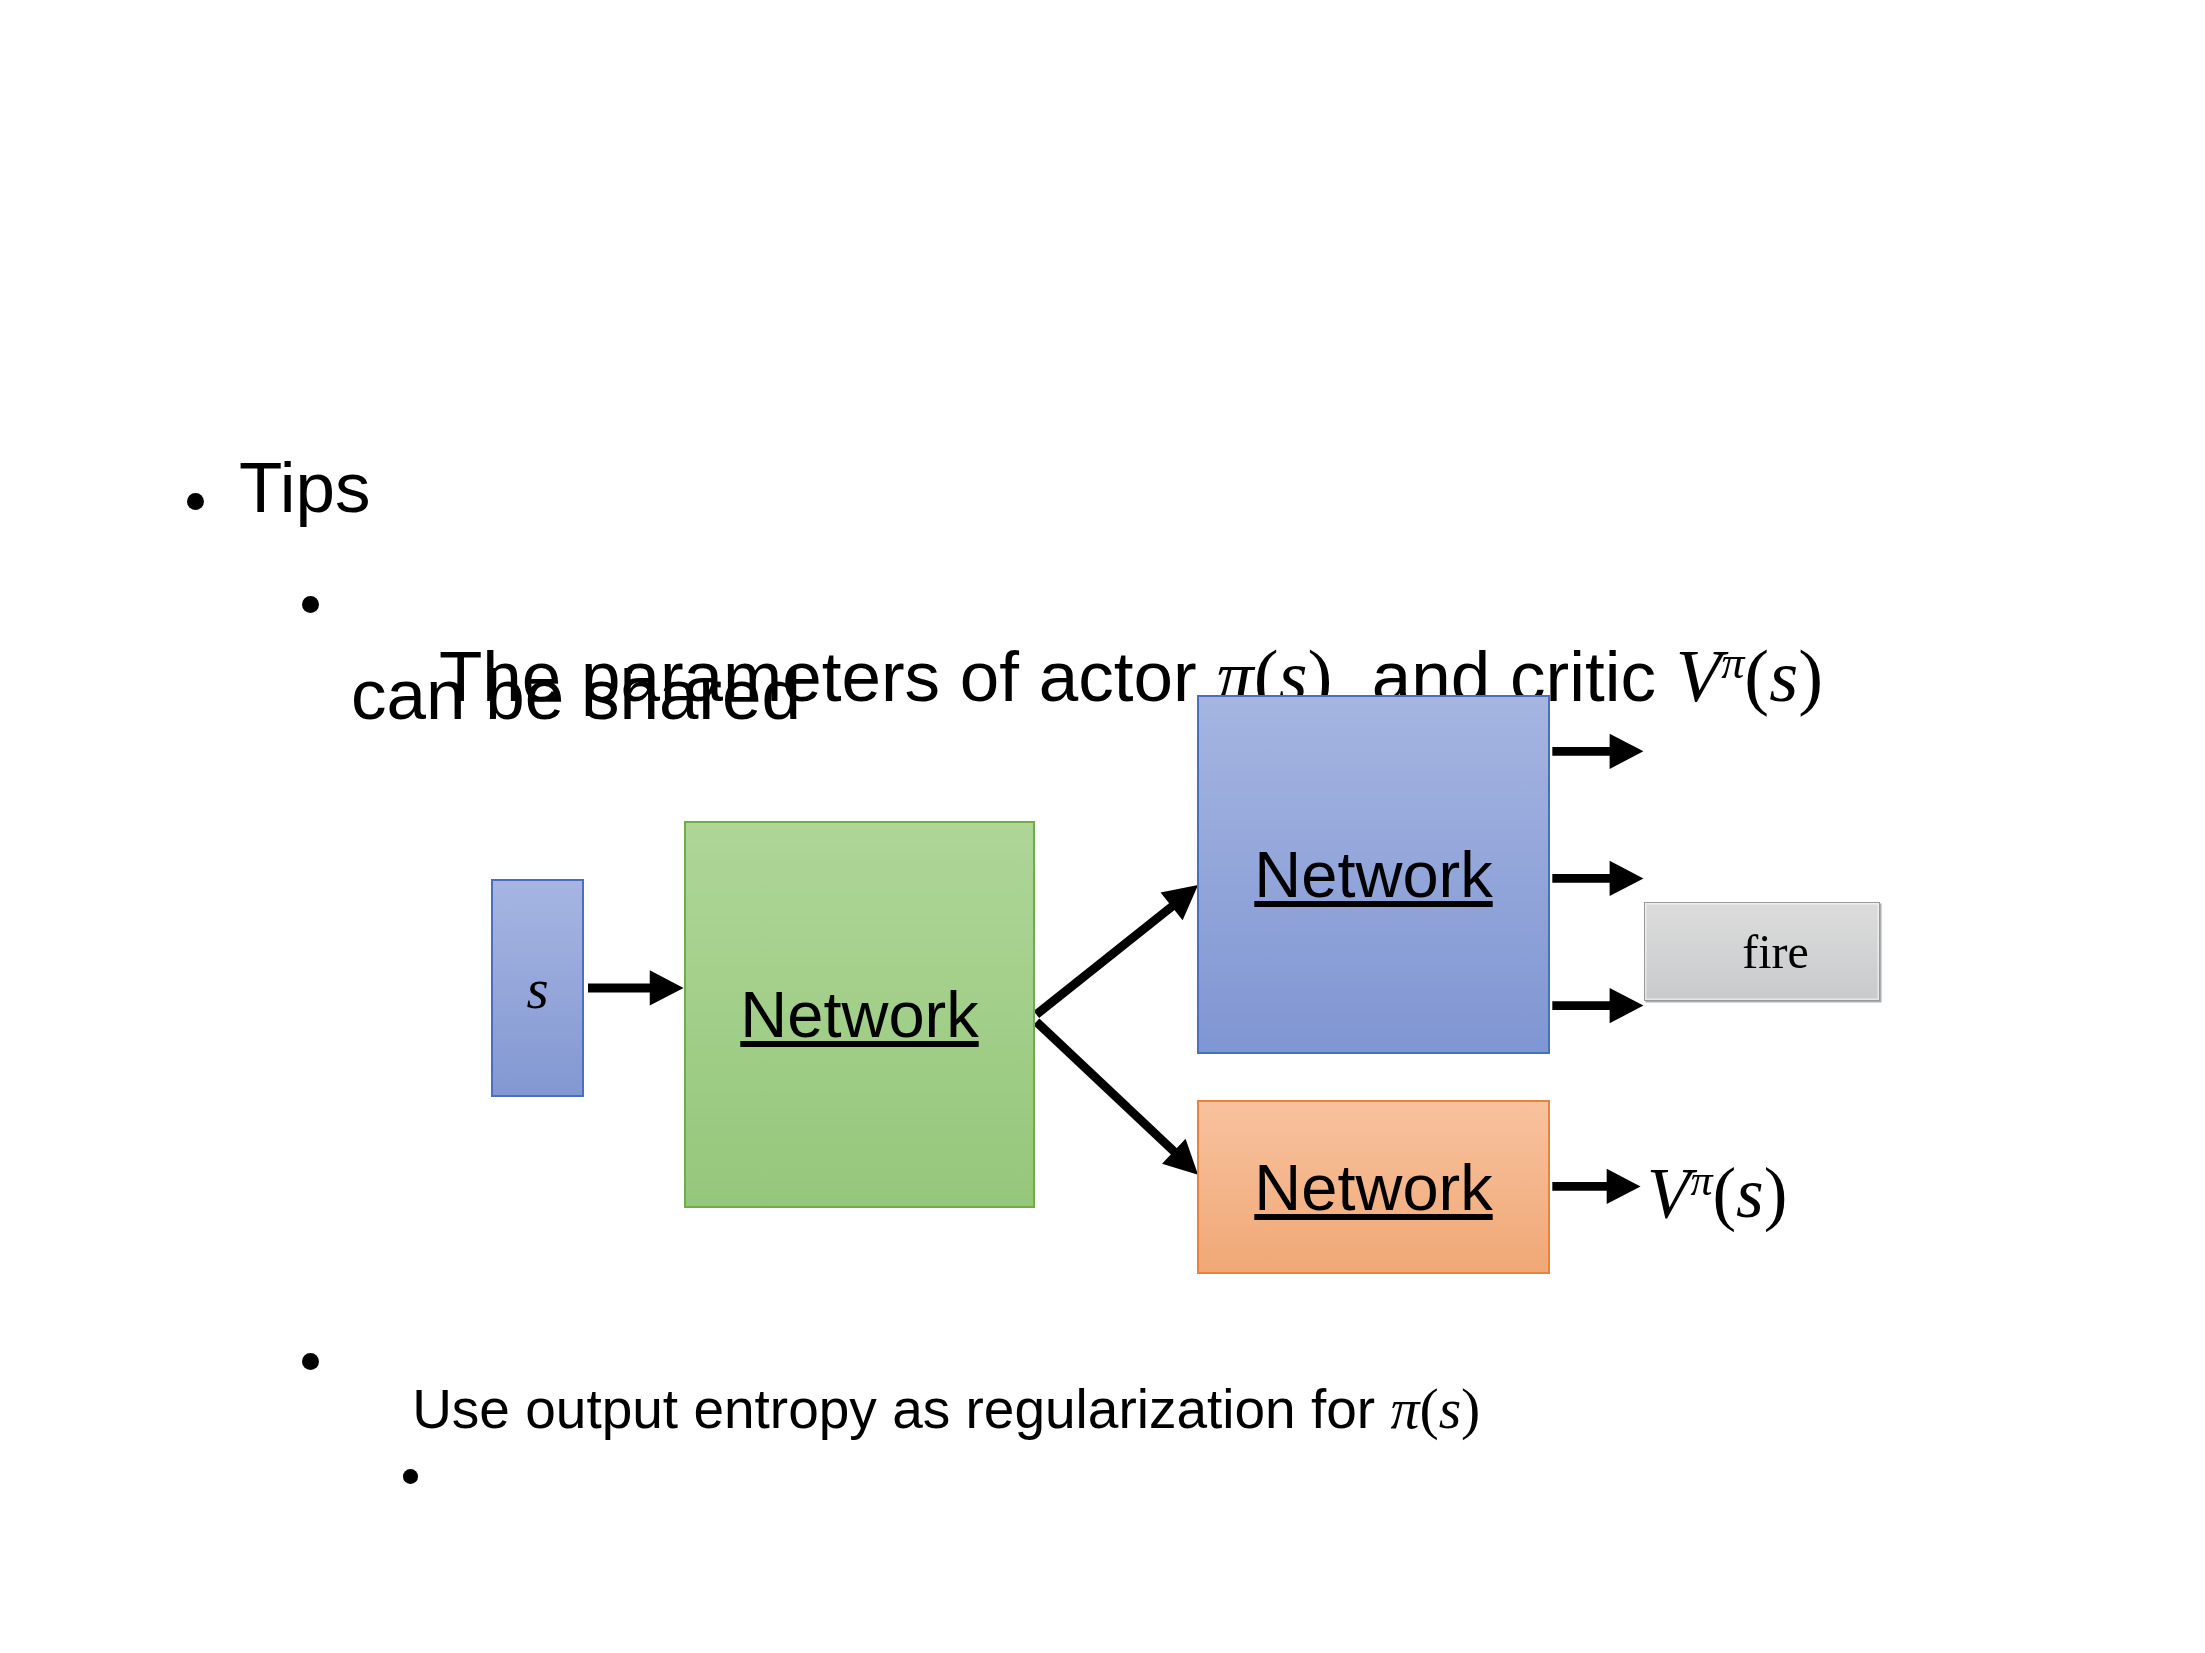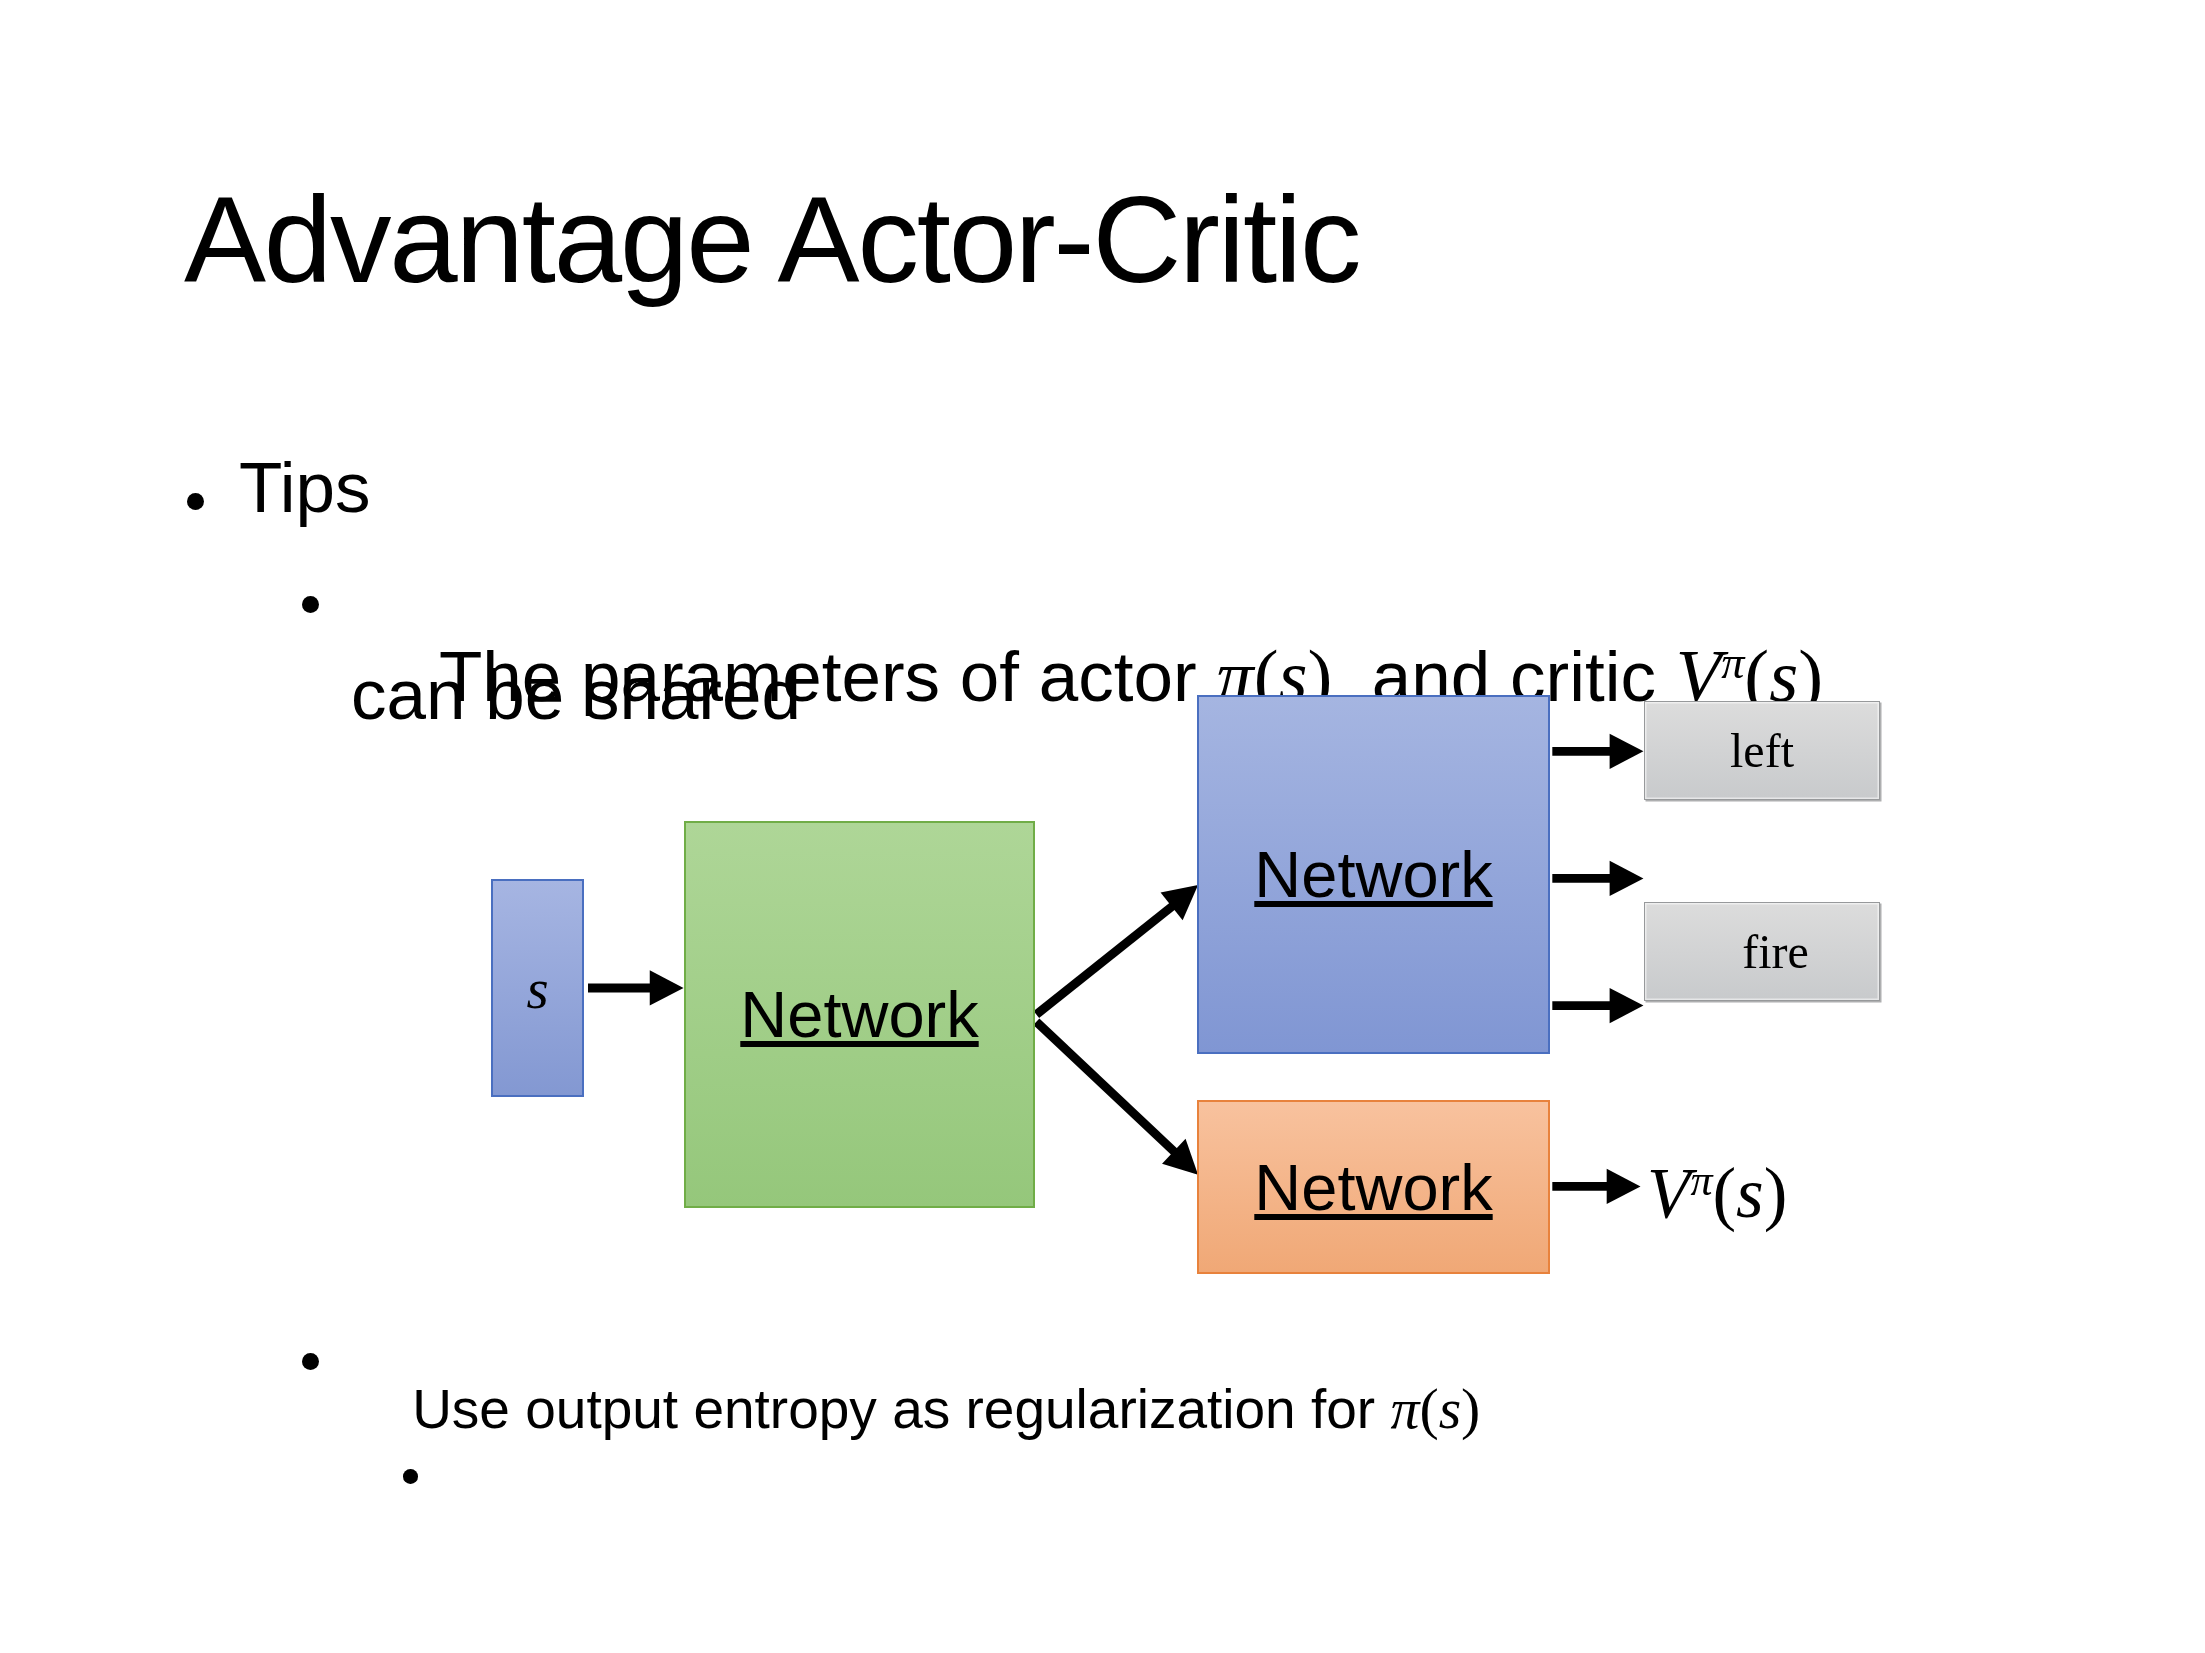--- a/index.html
+++ b/index.html
@@ -104,21 +104,20 @@
 
   .arrows { position: absolute; left: 0; top: 0; z-index: 1; pointer-events: none; }
   .arrows line { stroke: var(--arrow); stroke-width: 12px; }
   .arrows polygon { fill: var(--arrow); }
 </style>
 </head>
 <body>
 
 <div class="slide">
 
-  <div class="abs title">Advantage Actor-Critic</div>
 
   <div class="dot dot-1"></div>
   <div class="abs b1">Tips</div>
 
   <div class="dot dot-2a"></div>
   <div class="abs b2a">
     <span>The parameters of actor </span><span class="m"><i>π</i><span>(</span><i>s</i><span>)</span></span><span>  and critic </span><span class="m"><i>V</i><sup><i>π</i></sup><span>(</span><i>s</i><span>)</span></span>
   </div>
   <div class="abs b2b">can be shared</div>
 
@@ -162,23 +161,20 @@
   </div>
 
   <div class="box actor-box">
     <span class="network-label">Network</span>
   </div>
 
   <div class="box critic-box">
     <span class="network-label">Network</span>
   </div>
 
-  <div class="box action-box action-left">
-    <span>left</span>
-  </div>
   <div class="box action-box action-fire">
     <span>fire</span>
   </div>
 
   <div class="abs critic-output"><i>V</i><sup><i>π</i></sup><span>(</span><i>s</i><span>)</span></div>
 
   <div class="dot dot-2c"></div>
   <div class="abs b2c">
     <span>Use output entropy as regularization for </span><span class="m"><i>π</i><span>(</span><i>s</i><span>)</span></span>
   </div>

